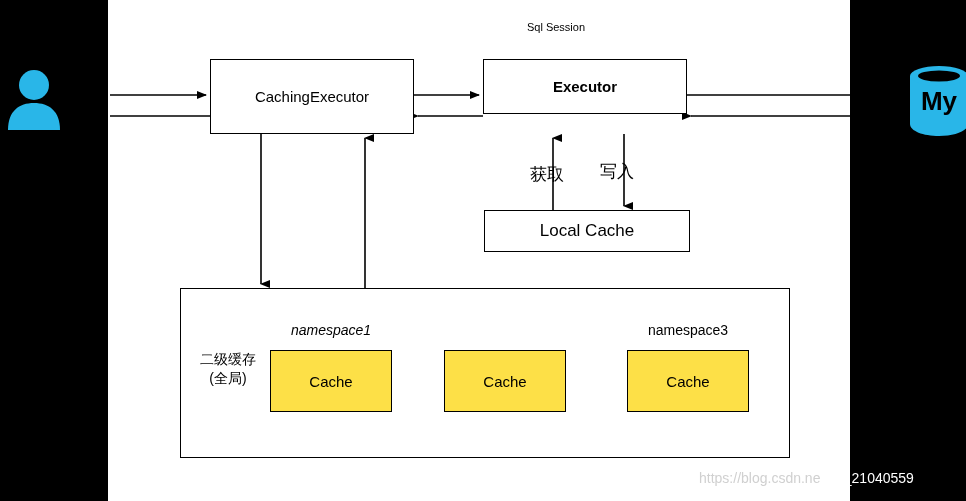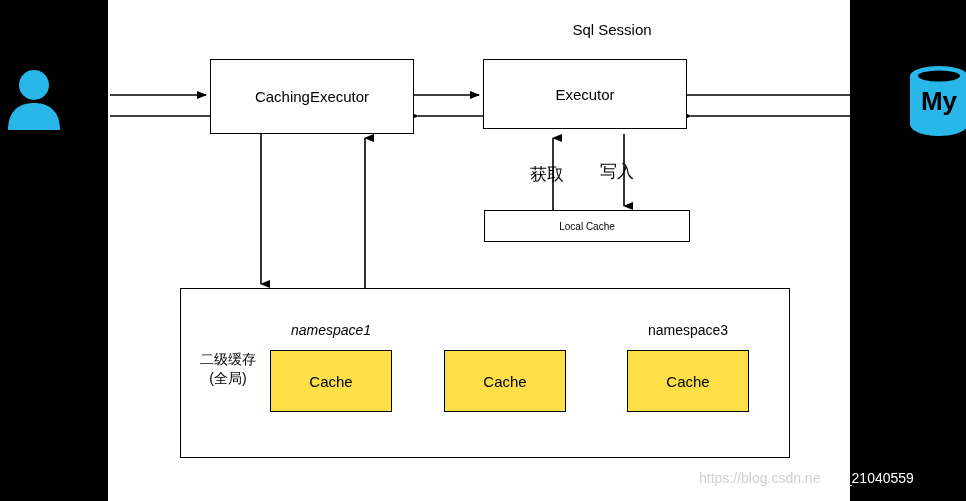--- a/index.html
+++ b/index.html
@@ -46,25 +46,25 @@
     align-items: center;
     justify-content: center;
     color: #000000;
     font-size: 15px;
     font-family: "Liberation Sans", sans-serif;
   }
   #caching-executor {
     left: 210px; top: 59px; width: 204px; height: 75px;
   }
   #executor {
-    left: 483px; top: 59px; width: 204px; height: 70px;
+    left: 483px; top: 59px; width: 204px; height: 55px; font-weight: bold;
   }
   #local-cache {
-    left: 484px; top: 210px; width: 206px; height: 32px;
-    font-size: 10px;
+    left: 484px; top: 210px; width: 206px; height: 42px;
+    font-size: 17px;
   }
   #second-level-container {
     position: absolute;
     left: 180px; top: 288px; width: 610px; height: 170px;
     box-sizing: border-box;
     border: 1.6px solid #000000;
     background: #ffffff;
   }
   .cache-box {
     position: absolute;
@@ -89,23 +89,23 @@
     font-family: "Liberation Sans", sans-serif;
   }
   #cache-0 { left: 270px; }
   #cache-1 { left: 444px; }
   #cache-2 { left: 627px; }
   #ns-label-0 { left: 251px; font-style: italic; }
   #ns-label-1 { left: 425px; }
   #ns-label-2 { left: 608px; }
   #sql-session-title {
     position: absolute;
-    left: 522px; top: 21px; width: 180px;
+    left: 466px; top: 21px; width: 180px;
     text-align: center;
-    font-size: 15px;
+    font-size: 11px;
     color: #000000;
   }
   #second-level-label {
     position: absolute;
     left: 186px; top: 350px; width: 84px;
     text-align: center;
     font-size: 14px;
     line-height: 19px;
     color: #000000;
   }

